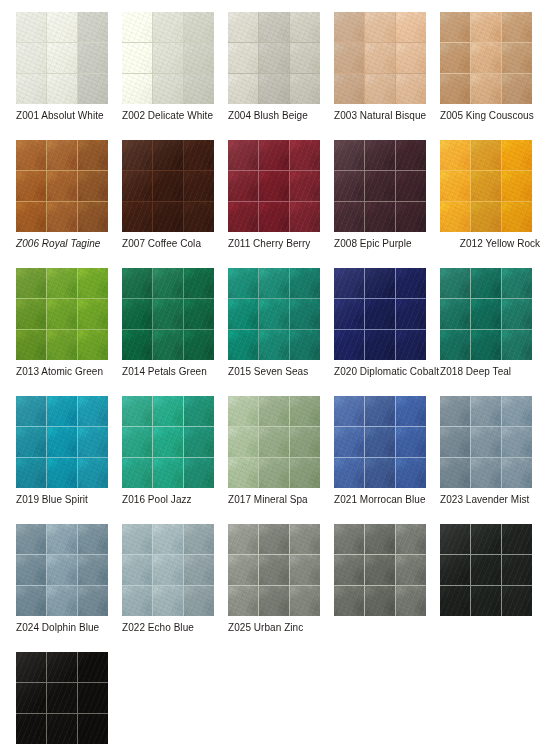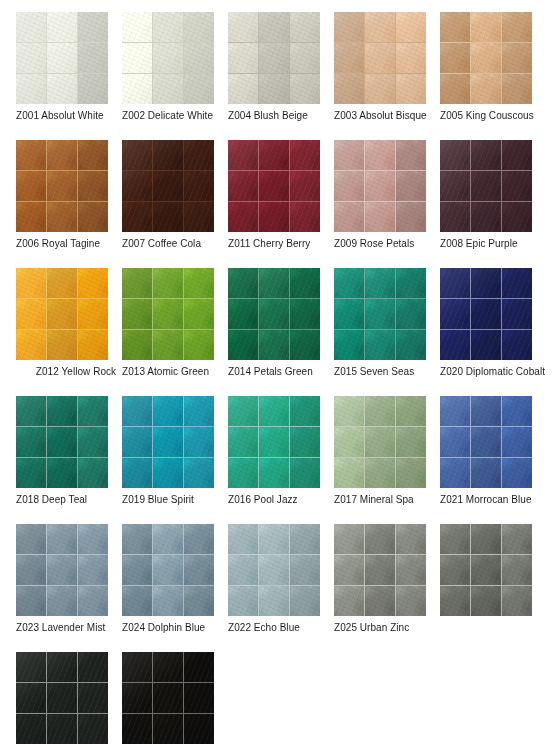--- a/index.html
+++ b/index.html
@@ -163,21 +163,21 @@
         <div class="tile v6" style="background-color: rgb(226, 189, 155);"></div>
         <div class="tile v0" style="background-color: rgb(226, 189, 155);"></div>
         <div class="tile v3" style="background-color: rgb(226, 189, 155);"></div>
         <div class="tile v6" style="background-color: rgb(226, 189, 155);"></div>
         <div class="tile v0" style="background-color: rgb(226, 189, 155);"></div>
         <div class="tile v3" style="background-color: rgb(226, 189, 155);"></div>
         <div class="tile v6" style="background-color: rgb(226, 189, 155);"></div>
         <div class="tile v0" style="background-color: rgb(226, 189, 155);"></div>
         <div class="tile v3" style="background-color: rgb(226, 189, 155);"></div>
       </div>
-      <div class="swatch-label" style="color: rgb(32, 28, 26);">Z003 Absolut Bisque</div>
+      <div class="swatch-label" style="color: rgb(32, 28, 26);">Z003 Natural Bisque</div>
     </div>
     <div class="swatch-cell">
       <div class="tile-block" style="background: rgb(223, 192, 156);">
         <div class="tile v2" style="background-color: rgb(207, 163, 120);"></div>
         <div class="tile v5" style="background-color: rgb(207, 163, 120);"></div>
         <div class="tile v8" style="background-color: rgb(207, 163, 120);"></div>
         <div class="tile v2" style="background-color: rgb(207, 163, 120);"></div>
         <div class="tile v5" style="background-color: rgb(207, 163, 120);"></div>
         <div class="tile v8" style="background-color: rgb(207, 163, 120);"></div>
         <div class="tile v2" style="background-color: rgb(207, 163, 120);"></div>
@@ -191,21 +191,21 @@
         <div class="tile v7" style="background-color: rgb(156, 91, 39);"></div>
         <div class="tile v1" style="background-color: rgb(156, 91, 39);"></div>
         <div class="tile v4" style="background-color: rgb(156, 91, 39);"></div>
         <div class="tile v7" style="background-color: rgb(156, 91, 39);"></div>
         <div class="tile v1" style="background-color: rgb(156, 91, 39);"></div>
         <div class="tile v4" style="background-color: rgb(156, 91, 39);"></div>
         <div class="tile v7" style="background-color: rgb(156, 91, 39);"></div>
         <div class="tile v1" style="background-color: rgb(156, 91, 39);"></div>
         <div class="tile v4" style="background-color: rgb(156, 91, 39);"></div>
       </div>
-      <div class="swatch-label" style="color: rgb(32, 28, 26);">Z006 Royal Tagine</div>
+      <div class="swatch-label" style="color: rgb(32, 28, 26); font-style: italic;">Z006 Royal Tagine</div>
     </div>
     <div class="swatch-cell">
       <div class="tile-block" style="background: rgb(92, 51, 32);">
         <div class="tile v3" style="background-color: rgb(62, 29, 18);"></div>
         <div class="tile v6" style="background-color: rgb(62, 29, 18);"></div>
         <div class="tile v0" style="background-color: rgb(62, 29, 18);"></div>
         <div class="tile v3" style="background-color: rgb(62, 29, 18);"></div>
         <div class="tile v6" style="background-color: rgb(62, 29, 18);"></div>
         <div class="tile v0" style="background-color: rgb(62, 29, 18);"></div>
         <div class="tile v3" style="background-color: rgb(62, 29, 18);"></div>
@@ -222,34 +222,20 @@
         <div class="tile v8" style="background-color: rgb(124, 31, 43);"></div>
         <div class="tile v2" style="background-color: rgb(124, 31, 43);"></div>
         <div class="tile v5" style="background-color: rgb(124, 31, 43);"></div>
         <div class="tile v8" style="background-color: rgb(124, 31, 43);"></div>
         <div class="tile v2" style="background-color: rgb(124, 31, 43);"></div>
         <div class="tile v5" style="background-color: rgb(124, 31, 43);"></div>
       </div>
       <div class="swatch-label" style="color: rgb(32, 28, 26);">Z011 Cherry Berry</div>
     </div>
     <div class="swatch-cell">
-      <div class="tile-block" style="background: rgb(221, 195, 186);">
-        <div class="tile v0" style="background-color: rgb(194, 154, 146);"></div>
-        <div class="tile v3" style="background-color: rgb(194, 154, 146);"></div>
-        <div class="tile v6" style="background-color: rgb(194, 154, 146);"></div>
-        <div class="tile v0" style="background-color: rgb(194, 154, 146);"></div>
-        <div class="tile v3" style="background-color: rgb(194, 154, 146);"></div>
-        <div class="tile v6" style="background-color: rgb(194, 154, 146);"></div>
-        <div class="tile v0" style="background-color: rgb(194, 154, 146);"></div>
-        <div class="tile v3" style="background-color: rgb(194, 154, 146);"></div>
-        <div class="tile v6" style="background-color: rgb(194, 154, 146);"></div>
-      </div>
-      <div class="swatch-label" style="color: rgb(32, 28, 26);">Z009 Rose Petals</div>
-    </div>
-    <div class="swatch-cell">
       <div class="tile-block" style="background: rgb(142, 122, 120);">
         <div class="tile v5" style="background-color: rgb(67, 39, 47);"></div>
         <div class="tile v8" style="background-color: rgb(67, 39, 47);"></div>
         <div class="tile v2" style="background-color: rgb(67, 39, 47);"></div>
         <div class="tile v5" style="background-color: rgb(67, 39, 47);"></div>
         <div class="tile v8" style="background-color: rgb(67, 39, 47);"></div>
         <div class="tile v2" style="background-color: rgb(67, 39, 47);"></div>
         <div class="tile v5" style="background-color: rgb(67, 39, 47);"></div>
         <div class="tile v8" style="background-color: rgb(67, 39, 47);"></div>
         <div class="tile v2" style="background-color: rgb(67, 39, 47);"></div>

